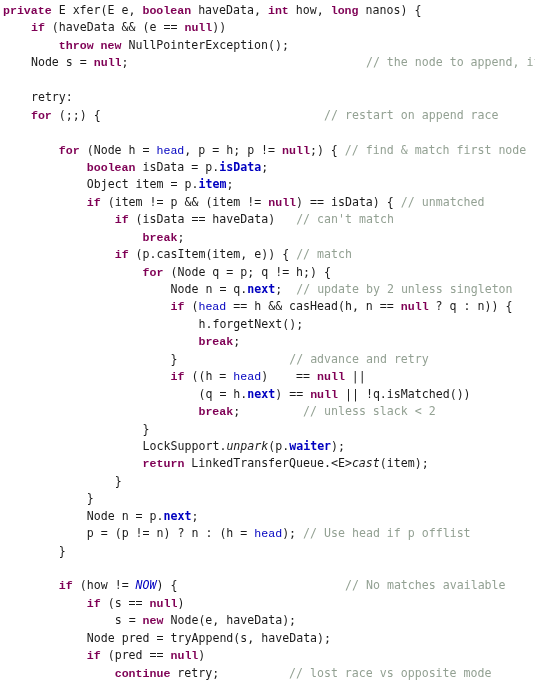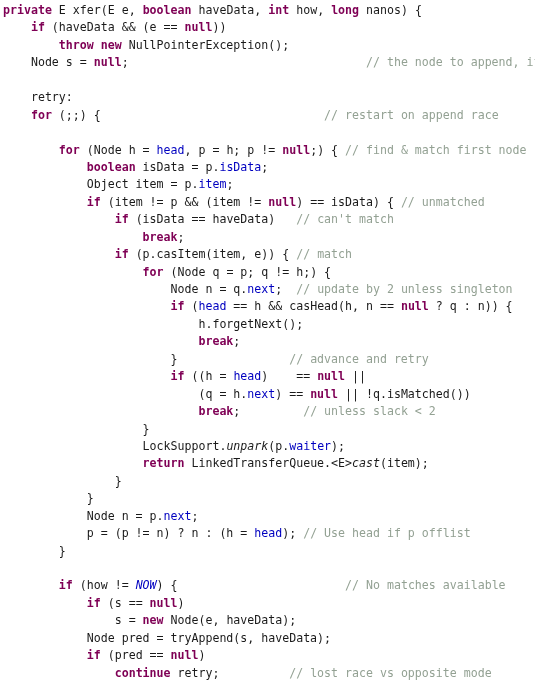--- a/index.html
+++ b/index.html
@@ -16,24 +16,24 @@
     font-family: "DejaVu Sans Mono", monospace;
     font-size: 11.6px;
     line-height: 17.45px;
     letter-spacing: 0px;
     color: #1a1a1a;
     padding: 2px 0 0 3px;
     white-space: pre;
     -webkit-font-smoothing: antialiased;
   }
   .ln { display: block; height: 17.45px; white-space: pre; }
-  .kw   { color: #7f0055; font-weight: bold; }
+  .kw   { color: #7f0055; font-weight: bold; font-family: Liberation Mono, monospace; }
   .cm   { color: #93a193; }
-  .fld  { color: #0000c0; font-weight: normal; }
-  .fldp { color: #0000c0; }
+  .fld  { color: #0000c0; font-weight: bold; }
+  .fldp { color: #0000c0; font-family: Liberation Mono, monospace; }
   .stm  { color: #1a1a1a; font-style: italic; text-align: center; }
   .sfld { color: #0000c0; font-weight: normal; font-style: italic; }
   .pl   { color: #1a1a1a; }
 </style>
 </head>
 <body>
 
 <div id="code-listing"><span class="ln"><span class="kw">private</span><span class="pl"> E xfer(E e, </span><span class="kw">boolean</span><span class="pl"> haveData, </span><span class="kw">int</span><span class="pl"> how, </span><span class="kw">long</span><span class="pl"> nanos) {</span></span><span class="ln"><span class="pl">    </span><span class="kw">if</span><span class="pl"> (haveData &amp;&amp; (e == </span><span class="kw">null</span><span class="pl">))</span></span><span class="ln"><span class="pl">        </span><span class="kw">throw new</span><span class="pl"> NullPointerException();</span></span><span class="ln"><span class="pl">    Node s = </span><span class="kw">null</span><span class="pl">;                                  </span><span class="cm">// the node to append, if needed</span></span><span class="ln">&nbsp;</span><span class="ln"><span class="pl">    retry:</span></span><span class="ln"><span class="pl">    </span><span class="kw">for</span><span class="pl"> (;;) {                                </span><span class="cm">// restart on append race</span></span><span class="ln">&nbsp;</span><span class="ln"><span class="pl">        </span><span class="kw">for</span><span class="pl"> (Node h = </span><span class="fldp">head</span><span class="pl">, p = h; p != </span><span class="kw">null</span><span class="pl">;) { </span><span class="cm">// find &amp; match first node</span></span><span class="ln"><span class="pl">            </span><span class="kw">boolean</span><span class="pl"> isData = p.</span><span class="fld">isData</span><span class="pl">;</span></span><span class="ln"><span class="pl">            Object item = p.</span><span class="fld">item</span><span class="pl">;</span></span><span class="ln"><span class="pl">            </span><span class="kw">if</span><span class="pl"> (item != p &amp;&amp; (item != </span><span class="kw">null</span><span class="pl">) == isData) { </span><span class="cm">// unmatched</span></span><span class="ln"><span class="pl">                </span><span class="kw">if</span><span class="pl"> (isData == haveData)   </span><span class="cm">// can't match</span></span><span class="ln"><span class="pl">                    </span><span class="kw">break</span><span class="pl">;</span></span><span class="ln"><span class="pl">                </span><span class="kw">if</span><span class="pl"> (p.casItem(item, e)) { </span><span class="cm">// match</span></span><span class="ln"><span class="pl">                    </span><span class="kw">for</span><span class="pl"> (Node q = p; q != h;) {</span></span><span class="ln"><span class="pl">                        Node n = q.</span><span class="fld">next</span><span class="pl">;  </span><span class="cm">// update by 2 unless singleton</span></span><span class="ln"><span class="pl">                        </span><span class="kw">if</span><span class="pl"> (</span><span class="fldp">head</span><span class="pl"> == h &amp;&amp; casHead(h, n == </span><span class="kw">null</span><span class="pl"> ? q : n)) {</span></span><span class="ln"><span class="pl">                            h.forgetNext();</span></span><span class="ln"><span class="pl">                            </span><span class="kw">break</span><span class="pl">;</span></span><span class="ln"><span class="pl">                        }                </span><span class="cm">// advance and retry</span></span><span class="ln"><span class="pl">                        </span><span class="kw">if</span><span class="pl"> ((h = </span><span class="fldp">head</span><span class="pl">)    == </span><span class="kw">null</span><span class="pl"> ||</span></span><span class="ln"><span class="pl">                            (q = h.</span><span class="fld">next</span><span class="pl">) == </span><span class="kw">null</span><span class="pl"> || !q.isMatched())</span></span><span class="ln"><span class="pl">                            </span><span class="kw">break</span><span class="pl">;         </span><span class="cm">// unless slack &lt; 2</span></span><span class="ln"><span class="pl">                    }</span></span><span class="ln"><span class="pl">                    LockSupport.</span><span class="stm">unpark</span><span class="pl">(p.</span><span class="fld">waiter</span><span class="pl">);</span></span><span class="ln"><span class="pl">                    </span><span class="kw">return</span><span class="pl"> LinkedTransferQueue.&lt;E&gt;</span><span class="stm">cast</span><span class="pl">(item);</span></span><span class="ln"><span class="pl">                }</span></span><span class="ln"><span class="pl">            }</span></span><span class="ln"><span class="pl">            Node n = p.</span><span class="fld">next</span><span class="pl">;</span></span><span class="ln"><span class="pl">            p = (p != n) ? n : (h = </span><span class="fldp">head</span><span class="pl">); </span><span class="cm">// Use head if p offlist</span></span><span class="ln"><span class="pl">        }</span></span><span class="ln">&nbsp;</span><span class="ln"><span class="pl">        </span><span class="kw">if</span><span class="pl"> (how != </span><span class="sfld">NOW</span><span class="pl">) {                        </span><span class="cm">// No matches available</span></span><span class="ln"><span class="pl">            </span><span class="kw">if</span><span class="pl"> (s == </span><span class="kw">null</span><span class="pl">)</span></span><span class="ln"><span class="pl">                s = </span><span class="kw">new</span><span class="pl"> Node(e, haveData);</span></span><span class="ln"><span class="pl">            Node pred = tryAppend(s, haveData);</span></span><span class="ln"><span class="pl">            </span><span class="kw">if</span><span class="pl"> (pred == </span><span class="kw">null</span><span class="pl">)</span></span><span class="ln"><span class="pl">                </span><span class="kw">continue</span><span class="pl"> retry;          </span><span class="cm">// lost race vs opposite mode</span></span><span class="ln"></span></div>
 
 </body></html>

